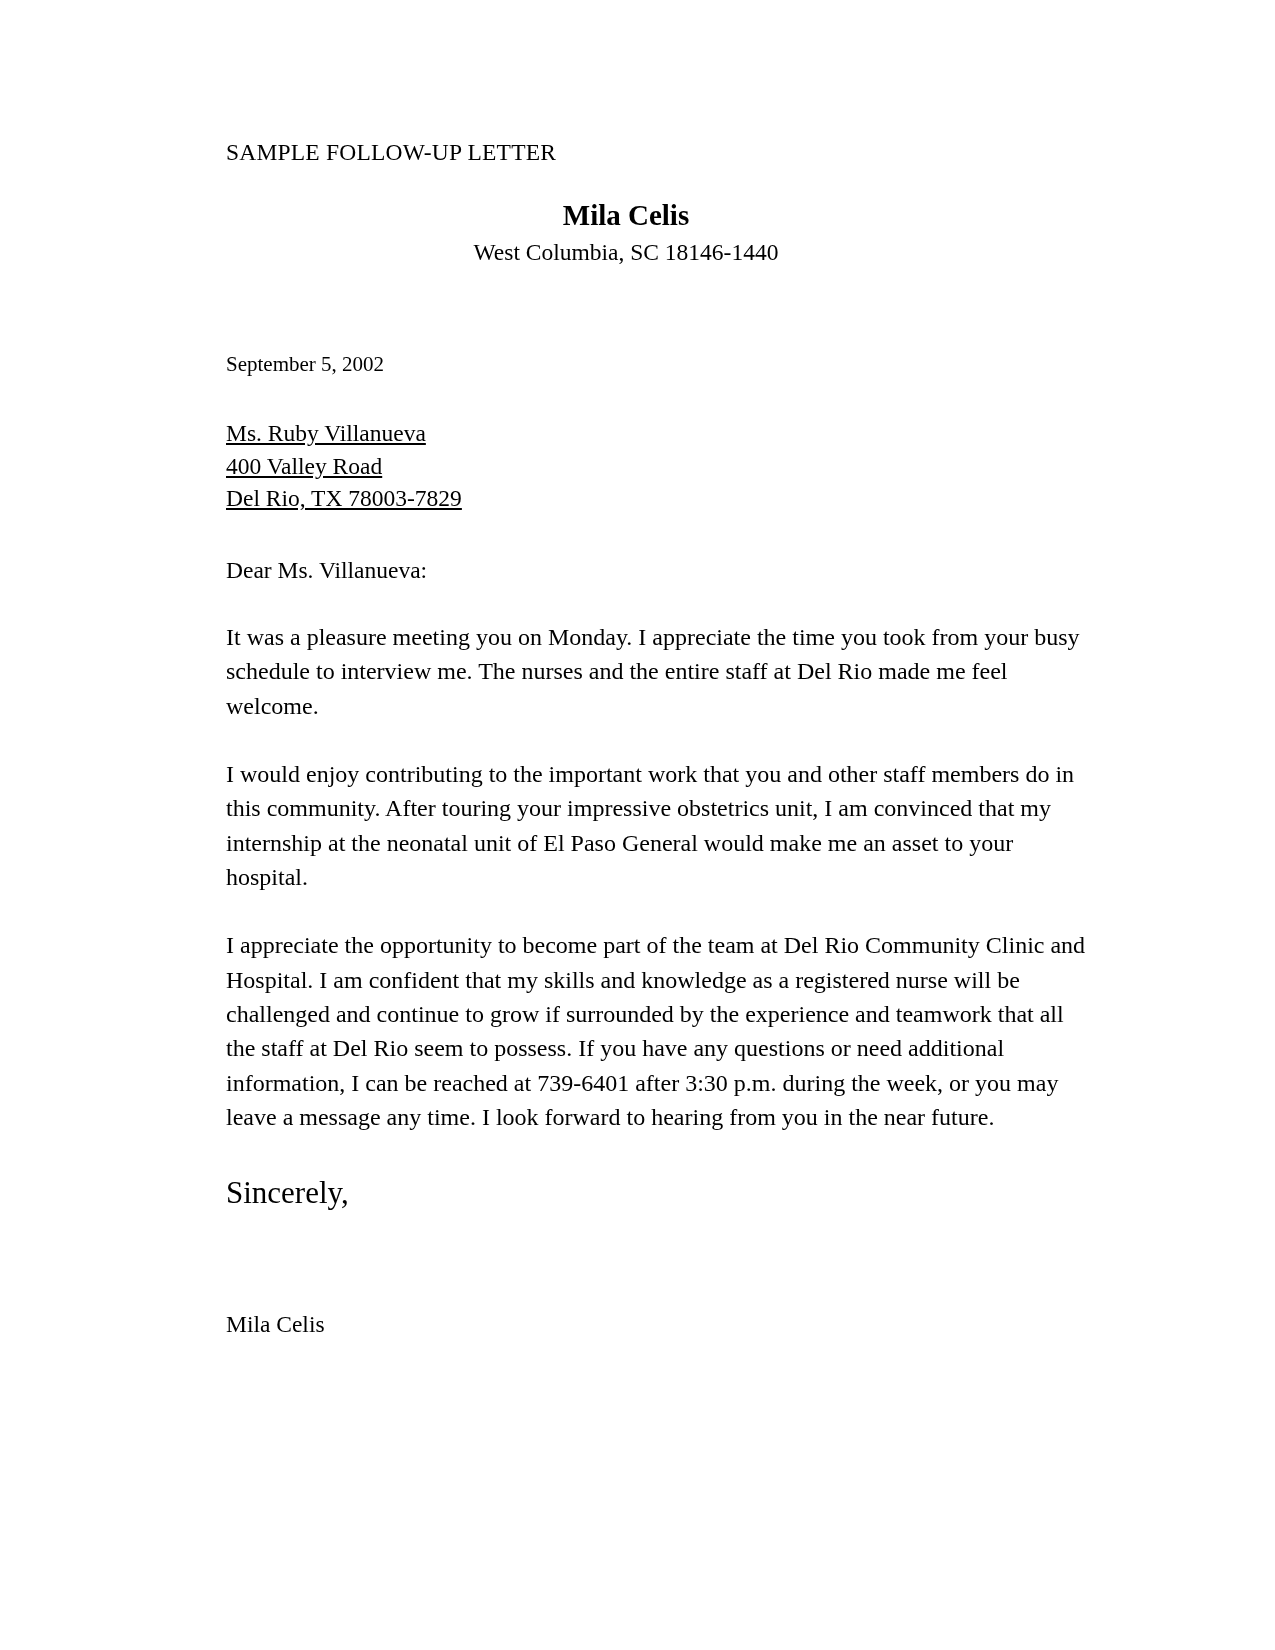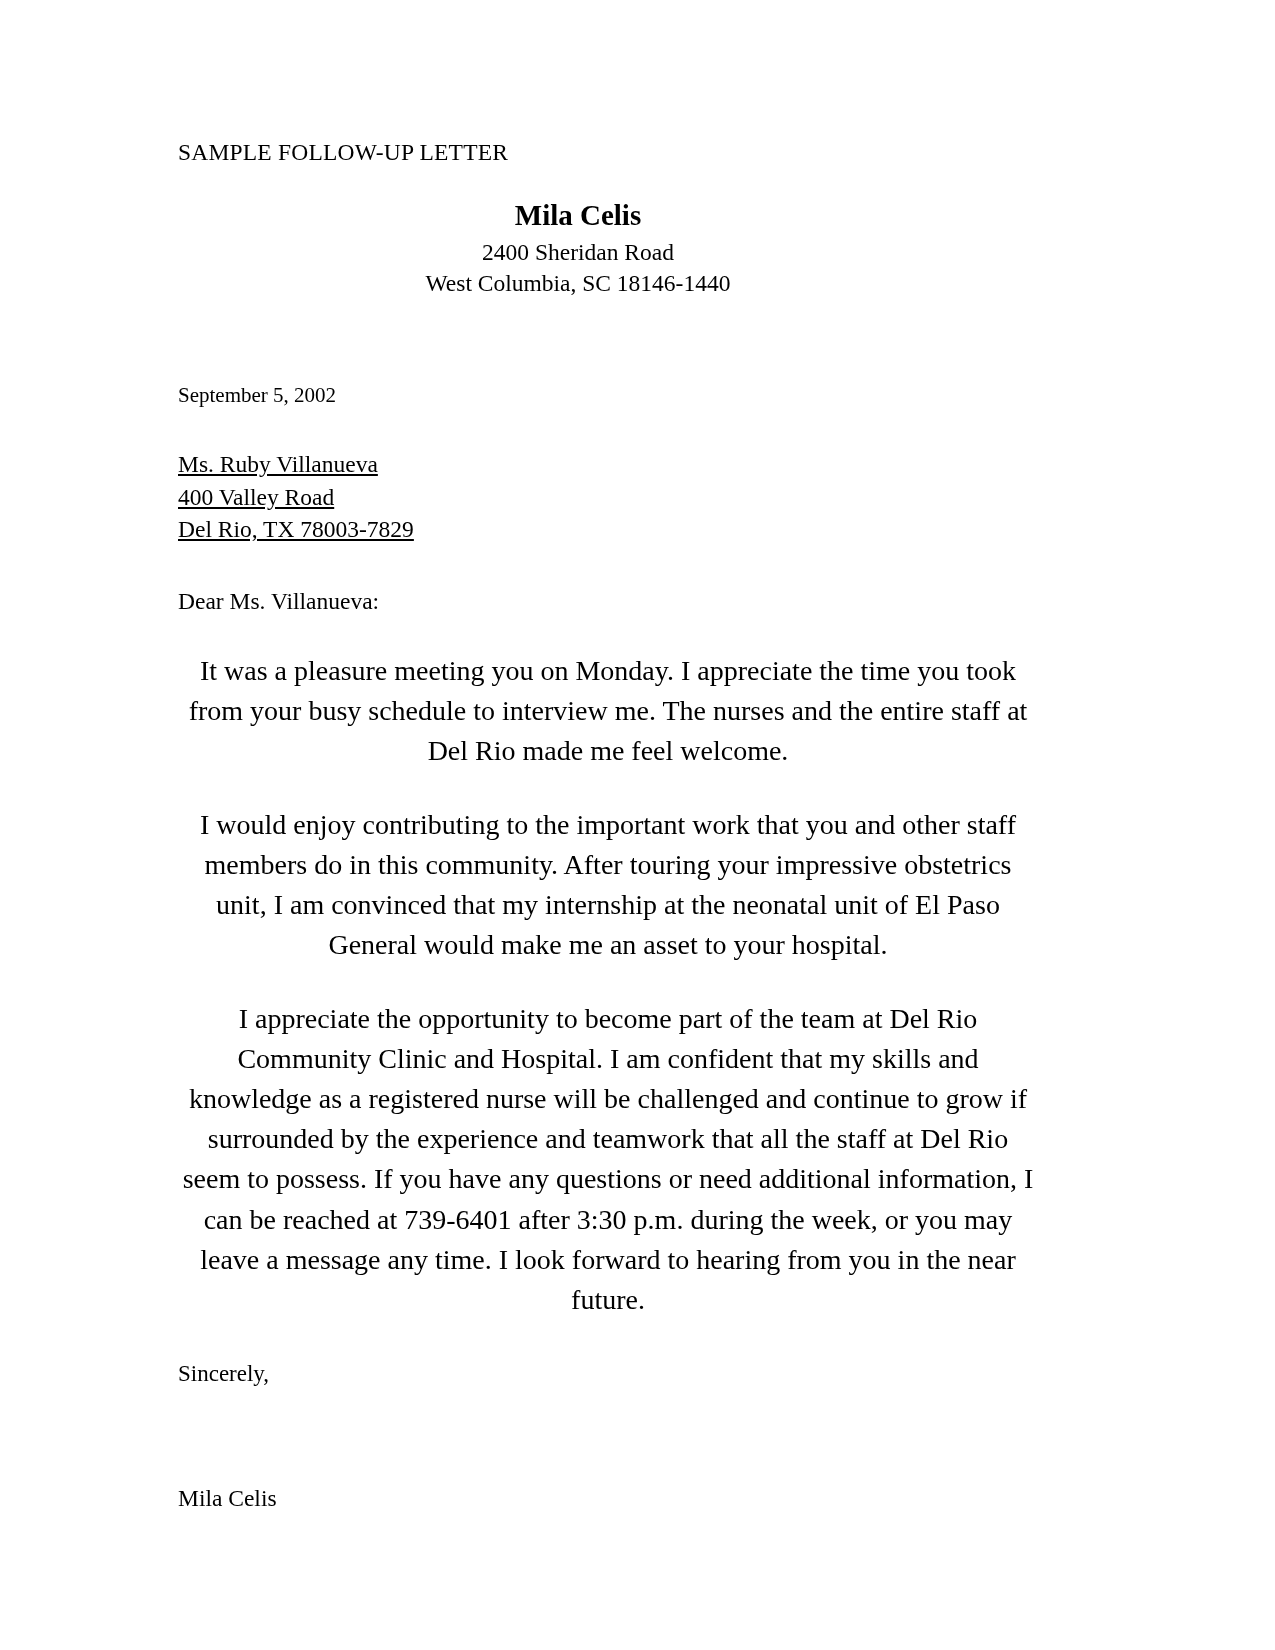--- a/index.html
+++ b/index.html
@@ -11,20 +11,21 @@
     font-family: "Liberation Serif", serif;
     color: #000000;
   }
   .page {
     position: relative;
     width: 1159px;
     height: 1650px;
     background: #ffffff;
     box-sizing: border-box;
     overflow: hidden;
+    margin-left: 48px;
   }
   .sheet {
     position: absolute;
     left: 178px;
     top: 138px;
     width: 860px;
   }
   .doc-title {
     font-size: 23.5px;
     line-height: 1.25;
@@ -58,47 +59,46 @@
     margin: 39px 0 0 0;
     text-decoration: underline;
   }
   .salutation {
     font-size: 23.5px;
     line-height: 1.38;
     margin: 39px 0 0 0;
     font-family: Liberation Serif, serif;
   }
   .body-para {
-    font-size: 28px;
+    font-size: 24px;
     line-height: 1.43;
     margin: 34px 0 0 0;
-    text-align: center;
+    text-align: left;
   }
   .closing {
-    font-size: 23px;
+    font-size: 31px;
     line-height: 1.38;
     margin: 38px 0 0 0;
   }
   .signature {
     font-size: 23.5px;
     line-height: 1.38;
     margin: 93px 0 0 0;
   }
 </style>
 </head>
 <body>
 
 <div class="page">
   <div class="sheet">
 
     <div class="doc-title">SAMPLE FOLLOW-UP LETTER</div>
 
     <div class="letterhead">
       <div class="name">Mila Celis</div>
-      <div class="line">2400 Sheridan Road</div>
       <div class="line">West Columbia, SC  18146-1440</div>
     </div>
 
     <div class="date">September 5, 2002</div>
 
     <div class="recipient">
       <div>Ms. Ruby Villanueva</div>
       <div>400 Valley Road</div>
       <div>Del Rio, TX  78003-7829</div>
     </div>

